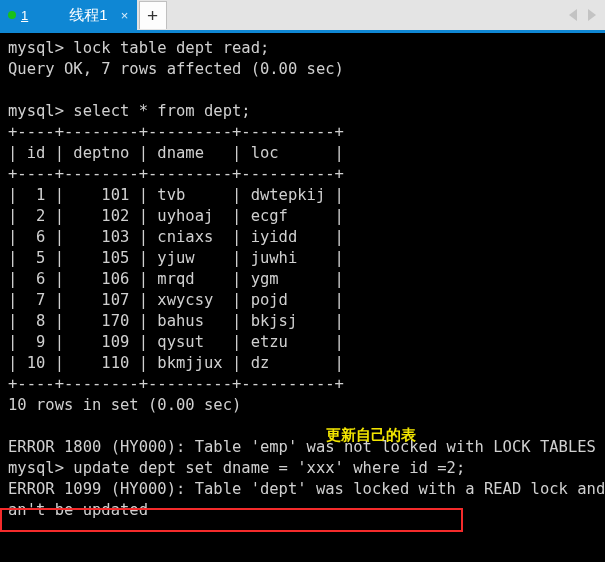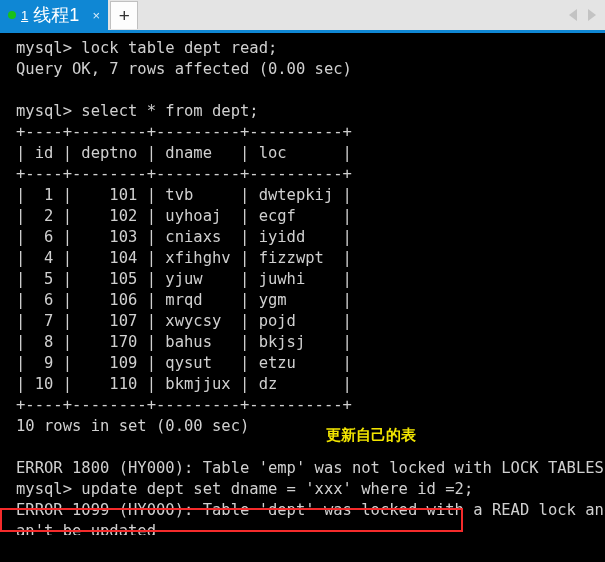--- a/index.html
+++ b/index.html
@@ -41,22 +41,23 @@
     height: 8px;
     border-radius: 50%;
     background: #19c219;
     flex: 0 0 auto;
   }
   .tab-index {
     text-decoration: underline;
     font-size: 13px;
   }
   .tab-title {
-    font-size: 18px;
+    font-size: 15px;
     white-space: nowrap;
+    margin-left: 36px;
   }
   .tab-close {
     margin-left: 6px;
     font-size: 13px;
     color: #d8ecfa;
     line-height: 1;
     width: 12px;
     text-align: center;
   }
   .newtab {
@@ -95,21 +96,21 @@
     height: 3px;
     background: #0f87d4;
   }
 
   
   #terminal {
     position: relative;
     background: #000000;
     height: 502px;
     box-sizing: border-box;
-    padding: 5px 0 0 16px;
+    padding: 5px 0 0 8px;
     overflow: hidden;
   }
   .line {
     font-family: "DejaVu Sans Mono", monospace;
     font-size: 15.5px;
     line-height: 21px;
     color: #d0d0d0;
     white-space: pre;
     letter-spacing: 0px;
     height: 21px;
@@ -165,21 +166,20 @@
       <div class="line">mysql&gt; lock table dept read;</div>
       <div class="line">Query OK, 7 rows affected (0.00 sec)</div>
       <div class="line blank"></div>
       <div class="line">mysql&gt; select * from dept;</div>
       <div class="line">+----+--------+---------+----------+</div>
       <div class="line">| id | deptno | dname   | loc      |</div>
       <div class="line">+----+--------+---------+----------+</div>
       <div class="line">|  1 |    101 | tvb     | dwtepkij |</div>
       <div class="line">|  2 |    102 | uyhoaj  | ecgf     |</div>
       <div class="line">|  6 |    103 | cniaxs  | iyidd    |</div>
-      <div class="line">|  4 |    104 | xfihghv | fizzwpt  |</div>
       <div class="line">|  5 |    105 | yjuw    | juwhi    |</div>
       <div class="line">|  6 |    106 | mrqd    | ygm      |</div>
       <div class="line">|  7 |    107 | xwycsy  | pojd     |</div>
       <div class="line">|  8 |    170 | bahus   | bkjsj    |</div>
       <div class="line">|  9 |    109 | qysut   | etzu     |</div>
       <div class="line">| 10 |    110 | bkmjjux | dz       |</div>
       <div class="line">+----+--------+---------+----------+</div>
       <div class="line">10 rows in set (0.00 sec)</div>
       <div class="line blank"></div>
       <div class="line">ERROR 1800 (HY000): Table 'emp' was not locked with LOCK TABLES</div>

